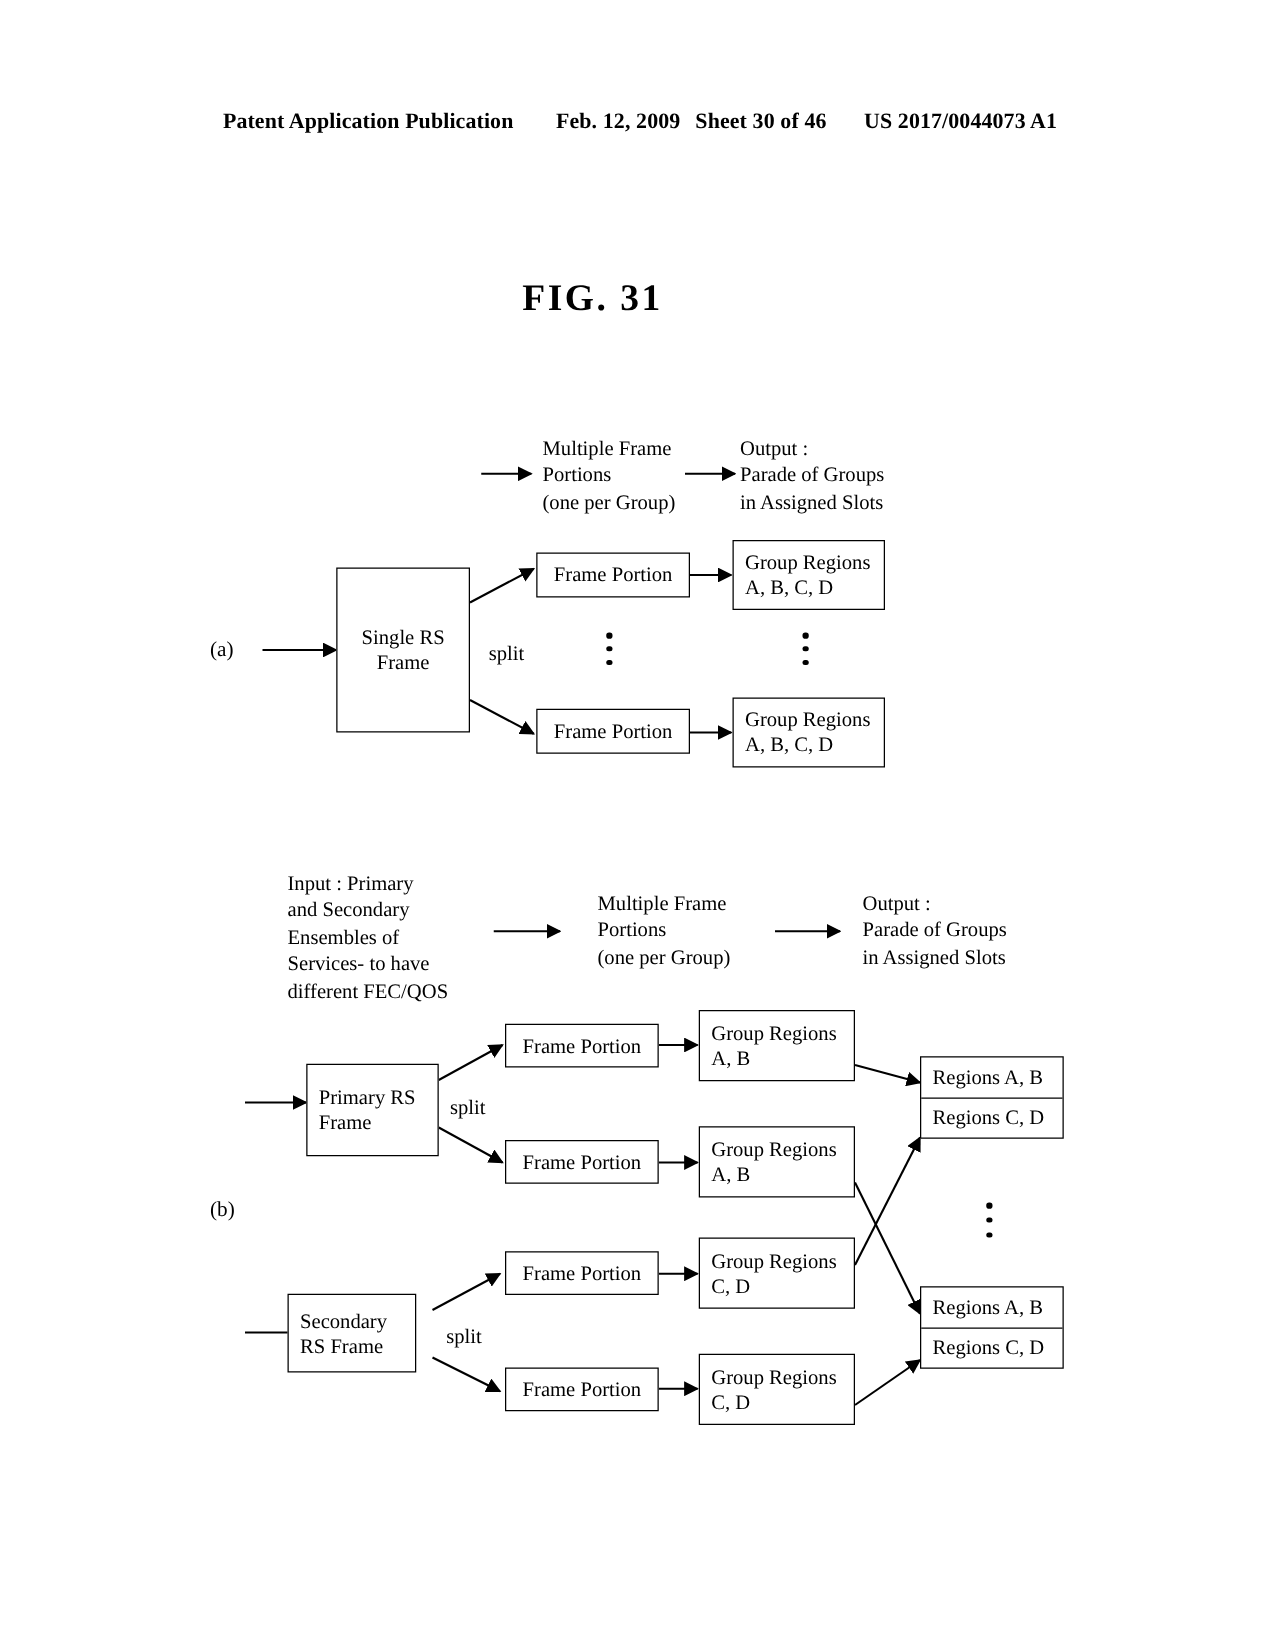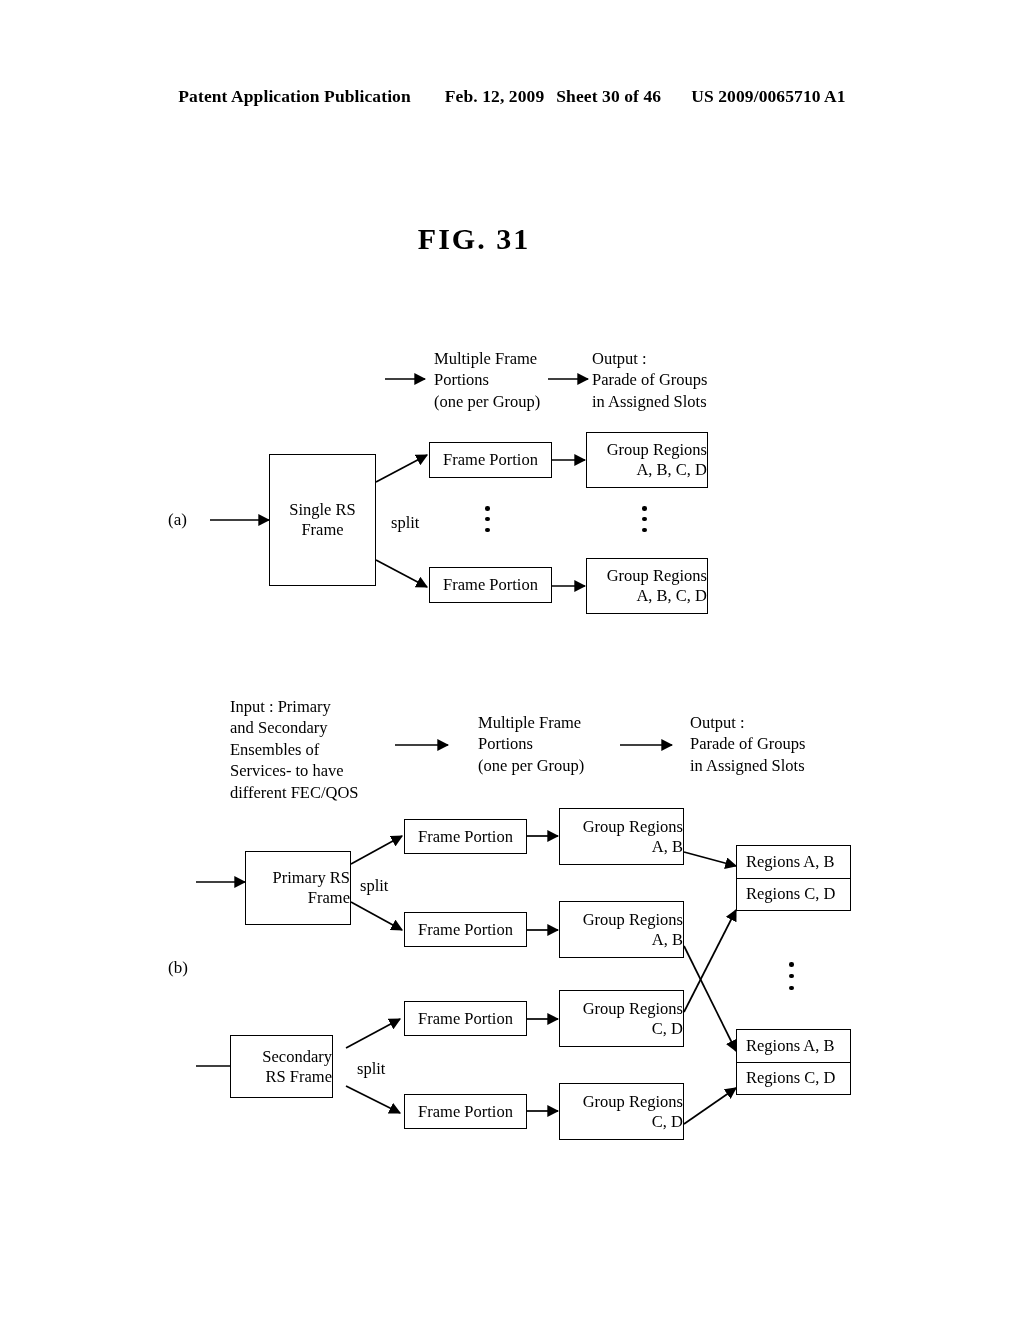--- a/index.html
+++ b/index.html
@@ -64,21 +64,20 @@
     box-sizing: border-box;
     background: #fff;
     font-family: "Liberation Serif", serif;
     font-size: 16.5px;
     line-height: 1.2;
     display: flex;
     flex-direction: column;
     justify-content: center;
     padding-left: 9px;
     white-space: pre;
-    text-align: right;
   }
   .tbox.center {
     align-items: center;
     padding-left: 0;
     text-align: center;
   }
   .tbox .ln { display: block; }
 
   .plain {
     position: absolute;
@@ -144,21 +143,21 @@
 </head>
 <body>
 
 <div id="patent-header">
   <span class="seg">Patent Application Publication</span>
   <span class="gap-lg"></span>
   <span class="seg">Feb. 12, 2009</span>
   <span class="gap-sm"></span>
   <span class="seg">Sheet 30 of 46</span>
   <span class="gap-md"></span>
-  <span class="seg">US 2009/0065710 A1</span>
+  <span class="seg">US 2017/0044073 A1</span>
 </div>
 
 <div id="fig-title">FIG. 31</div>
 
 <svg class="arrows" viewBox="0 0 1024 1320" xmlns="http://www.w3.org/2000/svg">
   <defs>
     <marker id="ah" viewBox="0 0 10 10" refX="9" refY="5" markerWidth="7" markerHeight="7" orient="auto-start-reverse">
       <path d="M 0 0 L 10 5 L 0 10 z" fill="#000"></path>
     </marker>
   </defs>

